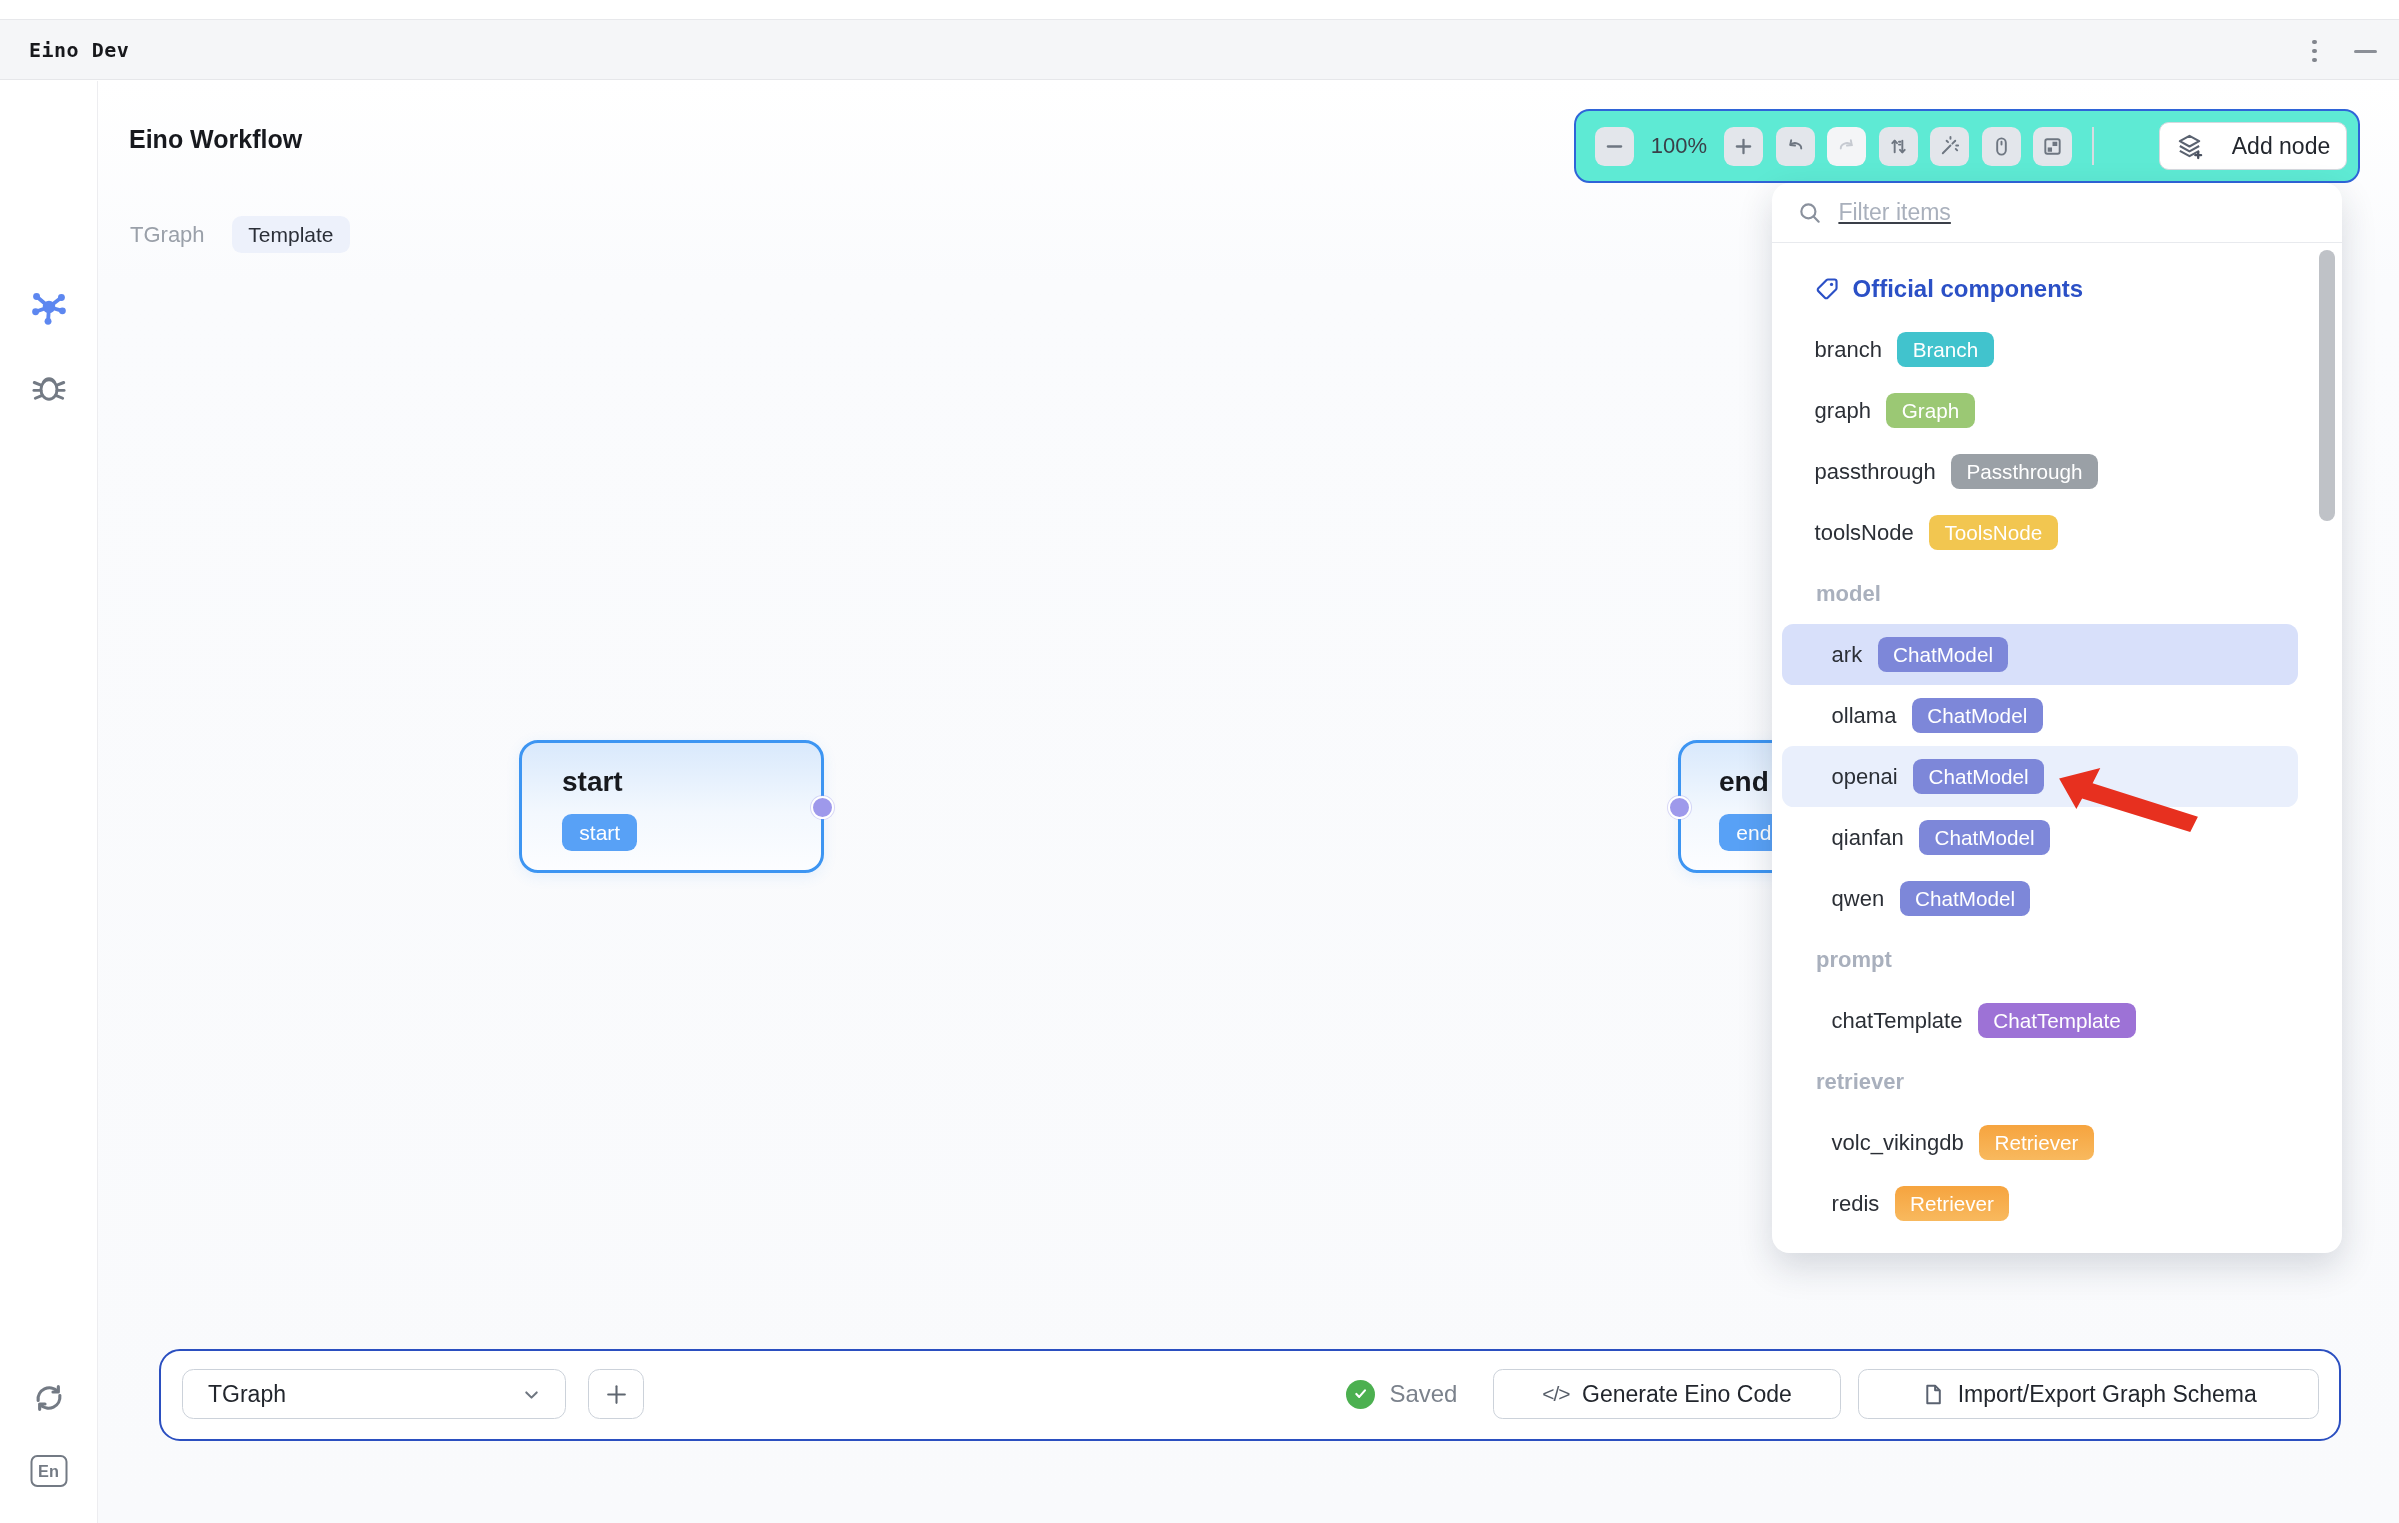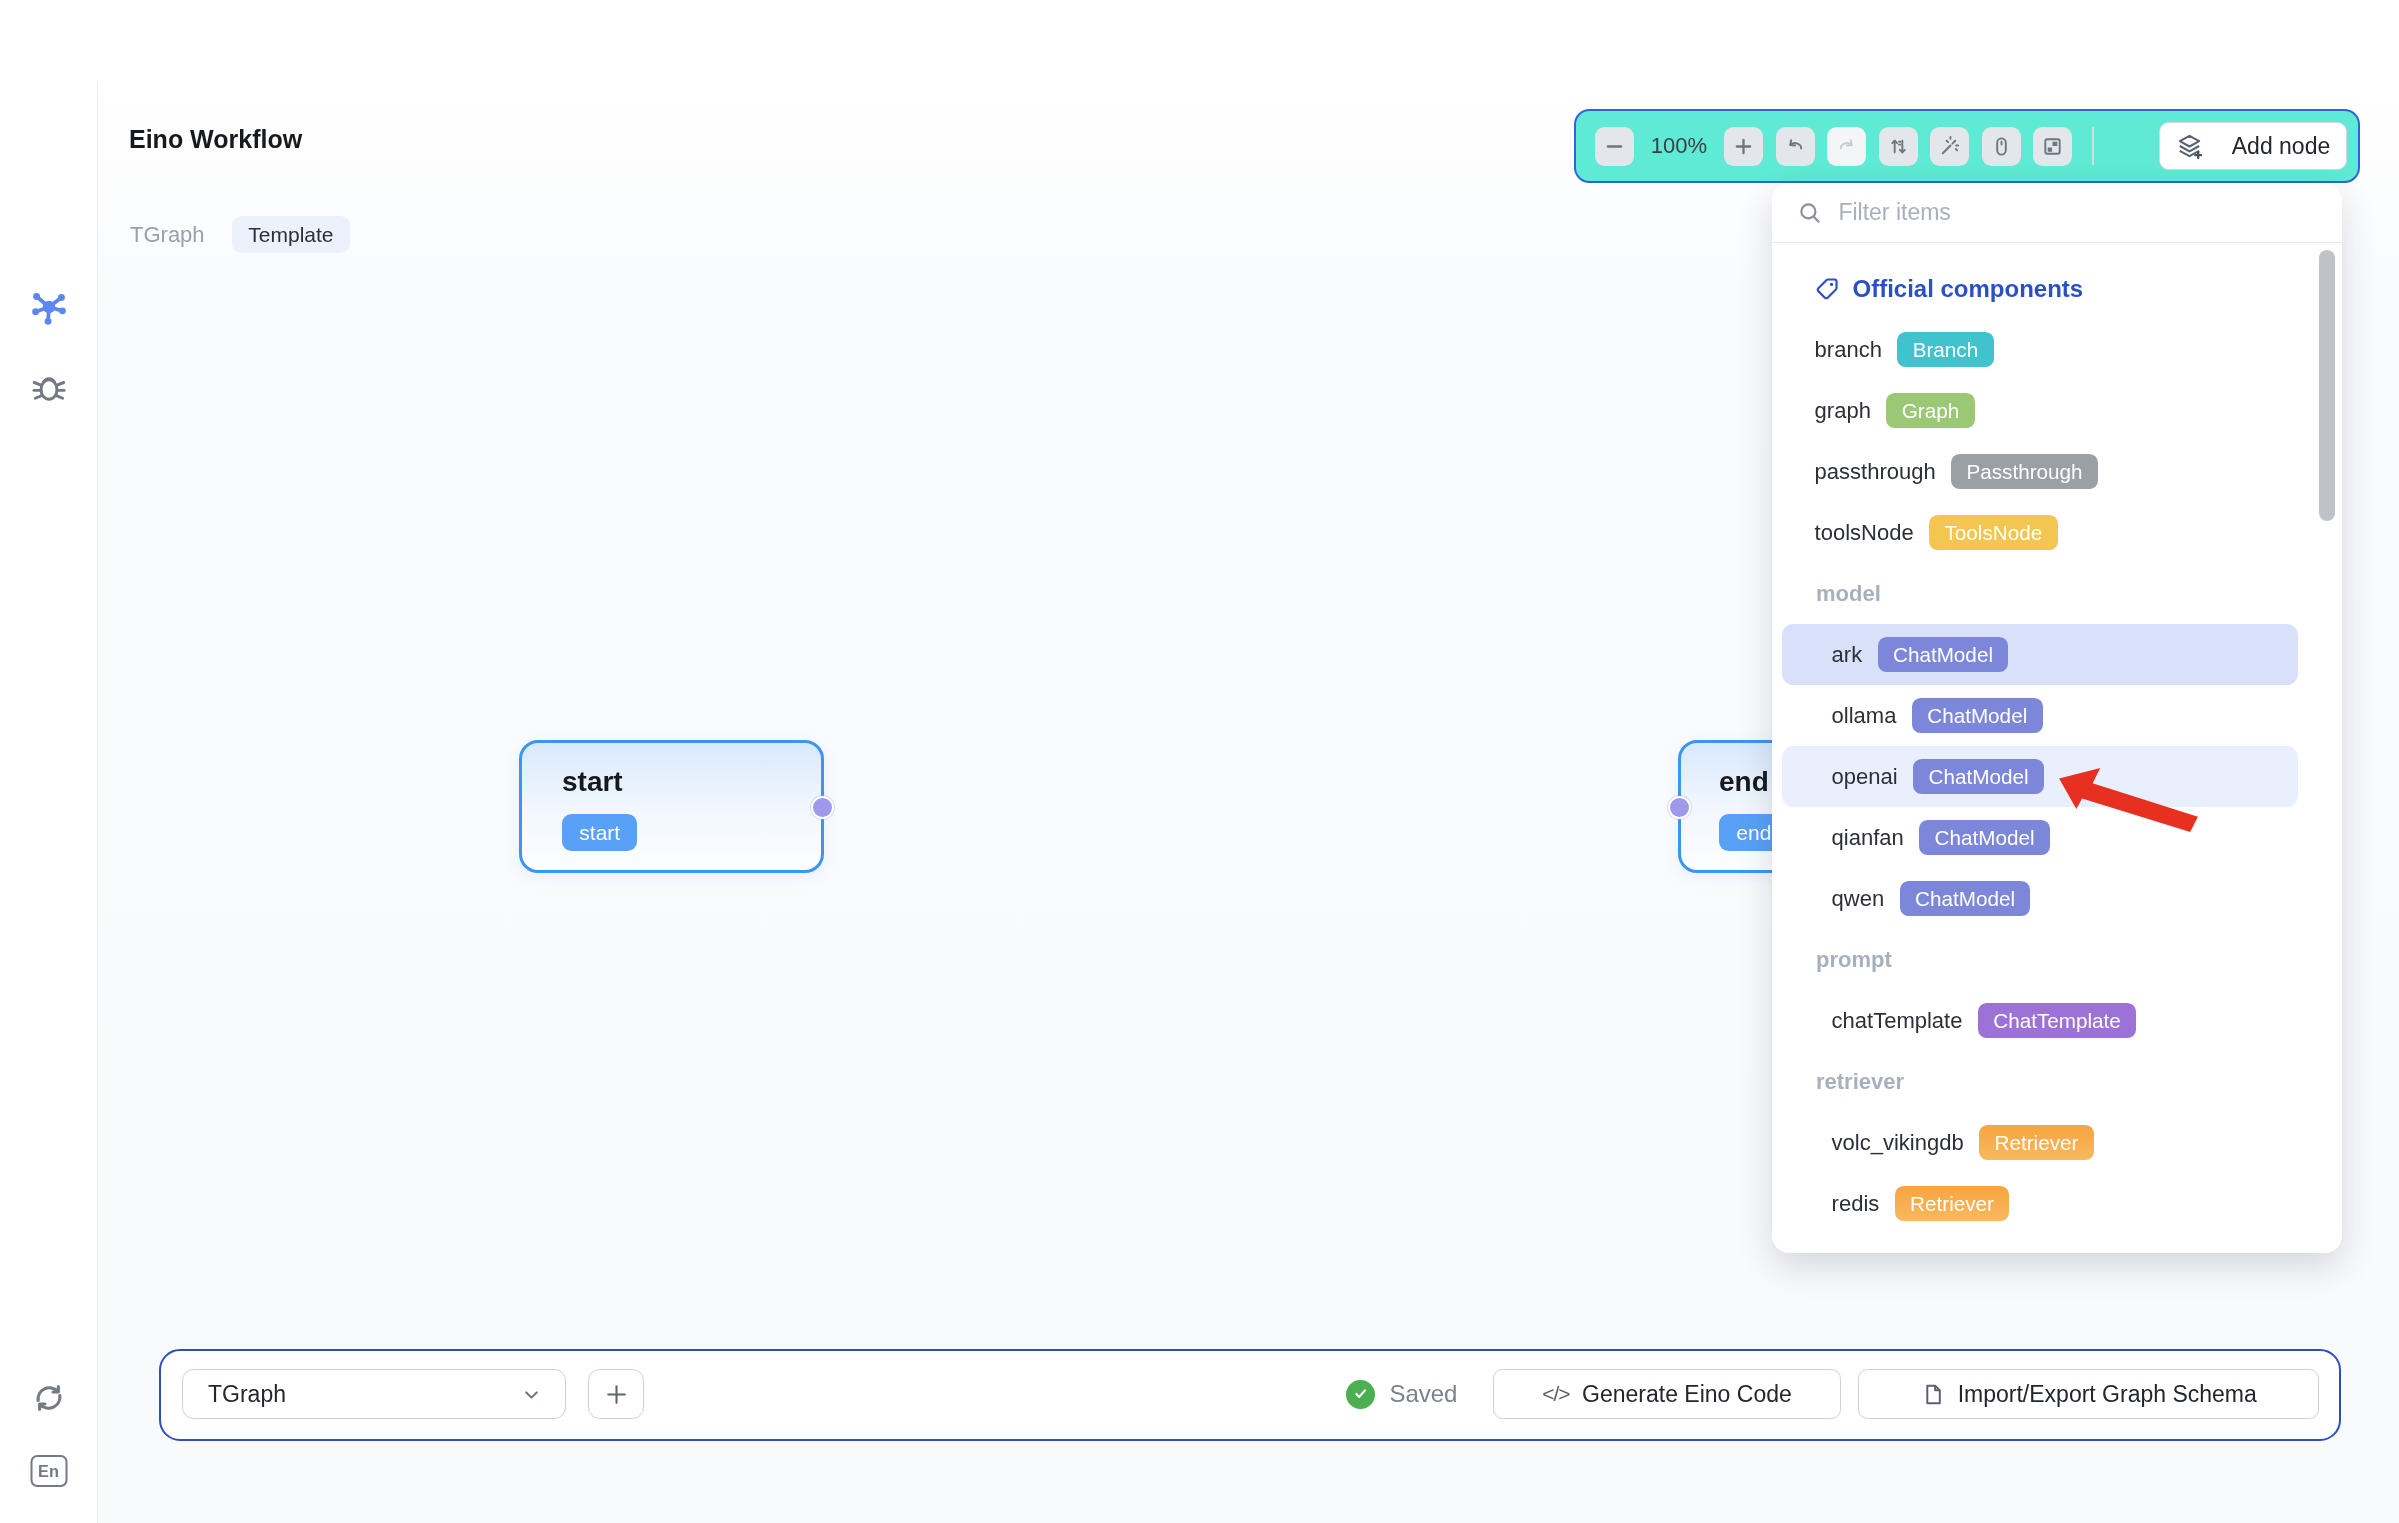--- a/index.html
+++ b/index.html
@@ -59,21 +59,21 @@
   .addnode-btn { margin-left:auto; width:188px; height:48px; background:#ffffff; border:1.4px solid #d4d8de;
                  border-radius:9.6px; display:flex; align-items:center; justify-content:center; gap:28px;
                  font-size:23px; color:#22262d; cursor:pointer; flex:0 0 auto; }
 
   
   .panel { position:absolute; left:1772px; top:183px; width:570px; height:1070px; background:#ffffff;
            border-radius:17.3px; box-shadow:0 13.4px 35px rgba(25,35,60,.16); z-index:6; overflow:hidden; }
   .psearch { height:60px; display:flex; align-items:center; padding-left:25px; gap:15.4px;
              border-bottom:1.4px solid #e8eaee; }
   .psearch input { border:none; outline:none; font-size:23px; color:#3a3f48; width:403px; background:transparent;
-                   font-family:"Liberation Sans", sans-serif; }
+                   font-family:"Liberation Sans", sans-serif;text-decoration:underline; }
   .psearch input::placeholder { color:#a9b0bc; }
   .plist { position:absolute; left:0; top:75px; right:0; }
   .pofficial { height:61px; display:flex; align-items:center; gap:12.5px; padding-left:42px;
                color:#2b50c6; font-size:24px; font-weight:bold; }
   .psec { height:61px; display:flex; align-items:center; padding-left:44px;
           color:#a9b0bd; font-size:22px; font-weight:bold; }
   .prow { height:61px; display:flex; align-items:center; padding-left:33px;
           margin:0 44px 0 9.6px; border-radius:11.5px; cursor:pointer; }
   .prow.g { padding-left:50px; }
   .prow.sel { background:#d8e0fa; }
@@ -113,20 +113,29 @@
   .imp-btn { left:1697px; width:461px; }
   .code-glyph { font-size:21px; color:#565d68; letter-spacing:-1px; }
 
   .icon-stroke { stroke:#6e7681; stroke-width:2; fill:none; stroke-linecap:round; stroke-linejoin:round; }
 </style>
 </head>
 <body>
 
 <div class="screen">
 
+  <div class="topbar">
+    <span class="topbar-title">Eino Dev</span>
+    <span class="kebab">
+        <i></i>
+        <i></i>
+        <i></i>
+      </span>
+    <span class="winline"></span>
+  </div>
 
   <div class="canvas"></div>
 
   <div class="sidebar">
     <svg class="side-ic" style="top:204px" width="44" height="44" viewBox="0 0 46 46">
       <g stroke="#5d87f0" stroke-width="4" stroke-linecap="round">
         <line x1="23" y1="23" x2="10" y2="12"></line>
           <line x1="23" y1="23" x2="36" y2="13"></line>
         <line x1="23" y1="23" x2="9" y2="28"></line>
           <line x1="23" y1="23" x2="37" y2="27"></line>

